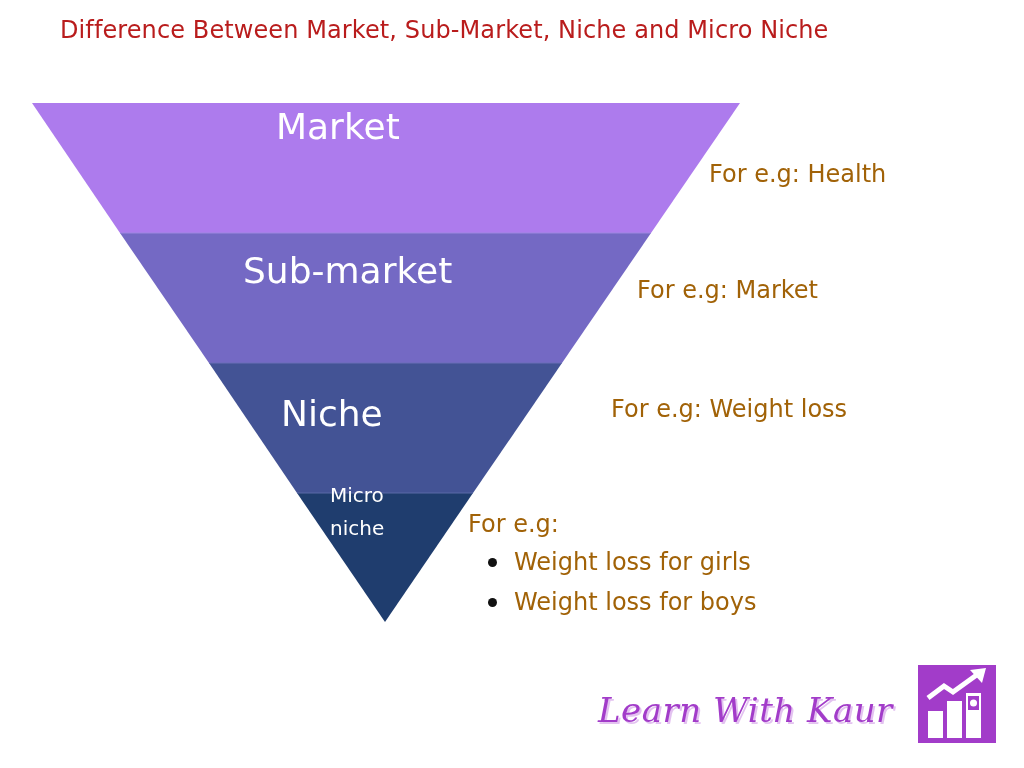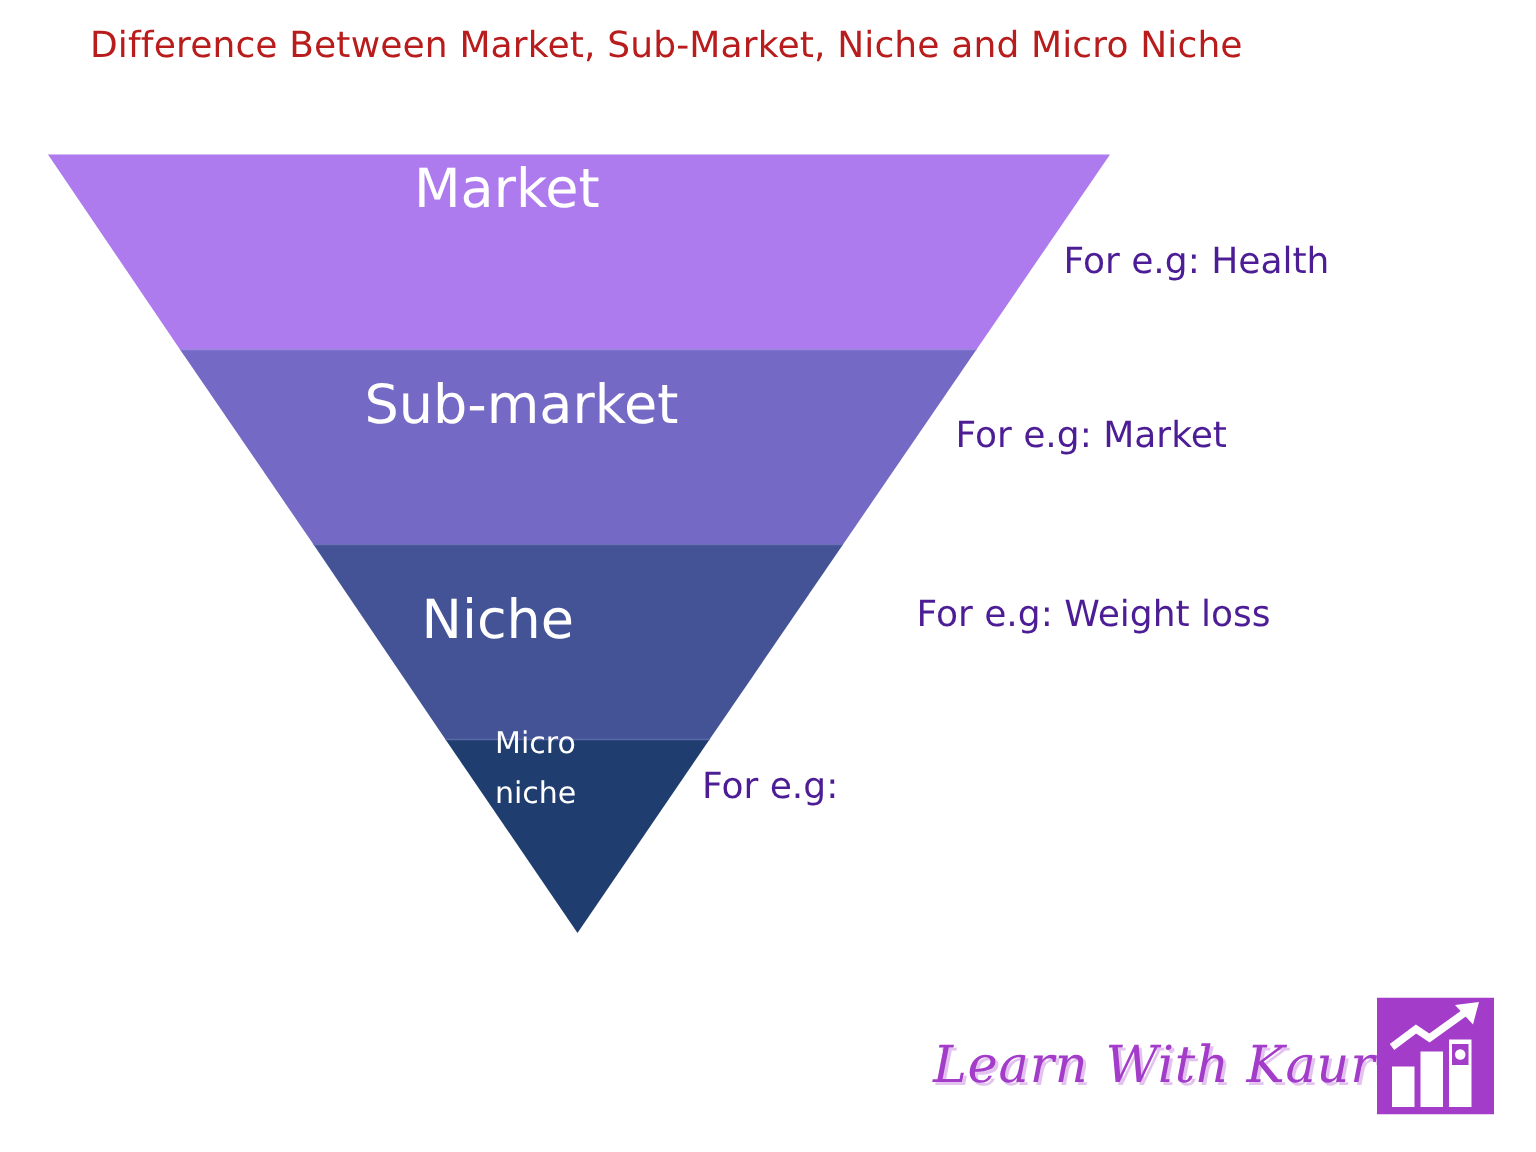--- a/index.html
+++ b/index.html
@@ -1,24 +1,24 @@
 <!DOCTYPE html>
 <html><head>
 <meta charset="utf-8">
 <style>
   html, body { margin: 0; padding: 0; background: #ffffff; }
   body { width: 1024px; height: 768px; position: relative; overflow: hidden; font-family: "Liberation Sans", sans-serif; }
   .title { position: absolute; left: 60px; top: 16px; font-size: 24px; color: #b91c1c; letter-spacing: 0.1px; font-family: "DejaVu Sans", sans-serif; font-weight: normal; }
   svg.funnel { position: absolute; left: 0; top: 0; }
   .band-label { position: absolute; color: #ffffff; font-family: "DejaVu Sans", sans-serif; }
-  .ex { position: absolute; color: #4c1d95; font-size: 24px; font-family: "DejaVu Sans", sans-serif; white-space: nowrap; }
+  .ex { position: absolute; color: #a16207; font-size: 24px; font-family: "DejaVu Sans", sans-serif; white-space: nowrap; }
   .ex ul { margin: 0; padding: 0; list-style: none; }
   .ex li { position: relative; padding-left: 46px; line-height: 40px; }
   .ex li::before { content: ""; position: absolute; left: 20px; top: 16px; width: 9px; height: 9px; border-radius: 50%; background: #111; }
-  .brand { position: absolute; left: 598px; top: 690px; font-family: "DejaVu Serif", serif; font-style: italic; font-size: 34px; color: #a23cc9; text-shadow: 2px 2px 0 #e3c2f0; letter-spacing: 0.5px; margin-left: 24px; }
+  .brand { position: absolute; left: 598px; top: 690px; font-family: "DejaVu Serif", serif; font-style: italic; font-size: 34px; color: #a23cc9; text-shadow: 2px 2px 0 #e3c2f0; letter-spacing: 0.5px; }
   .logo { position: absolute; left: 918px; top: 665px; width: 78px; height: 78px; }
 </style>
 </head>
 <body>
 
 <div class="title">Difference Between Market, Sub-Market, Niche and Micro Niche</div>
 
 <svg class="funnel" width="1024" height="768">
   <polygon points="32,103 740,103 651,233 120,233" fill="#ad7bed"></polygon>
   <polygon points="120,233 651,233 562,363 209,363" fill="#7469c4"></polygon>
@@ -35,20 +35,24 @@
 <div class="band-label" style="left:330px; top:479px; width:100px; font-size:20px; line-height:33px;">
   <div>Micro</div>
   <div>niche</div>
 </div>
 
 <div class="ex" style="left:709px; top:160px;">For e.g: Health</div>
 <div class="ex" style="left:637px; top:276px;">For e.g: Market</div>
 <div class="ex" style="left:579px; top:395px;margin-left:32px;">For e.g: Weight loss</div>
 <div class="ex" style="left:468px; top:506px;">
   <div style="line-height:36px;">For e.g:</div>
+  <ul>
+    <li>Weight loss for girls</li>
+    <li>Weight loss for boys</li>
+  </ul>
 </div>
 
 <div class="brand">Learn With Kaur</div>
 
 <svg class="logo" viewBox="0 0 78 78">
   <rect x="0" y="0" width="78" height="78" fill="#a23cc9"></rect>
   <rect x="10" y="46" width="15" height="27" fill="#ffffff"></rect>
   <rect x="29" y="36" width="15" height="37" fill="#ffffff"></rect>
   <rect x="48" y="28" width="15" height="45" fill="#ffffff"></rect>
   <rect x="50" y="31" width="11" height="14" fill="#a23cc9"></rect>

